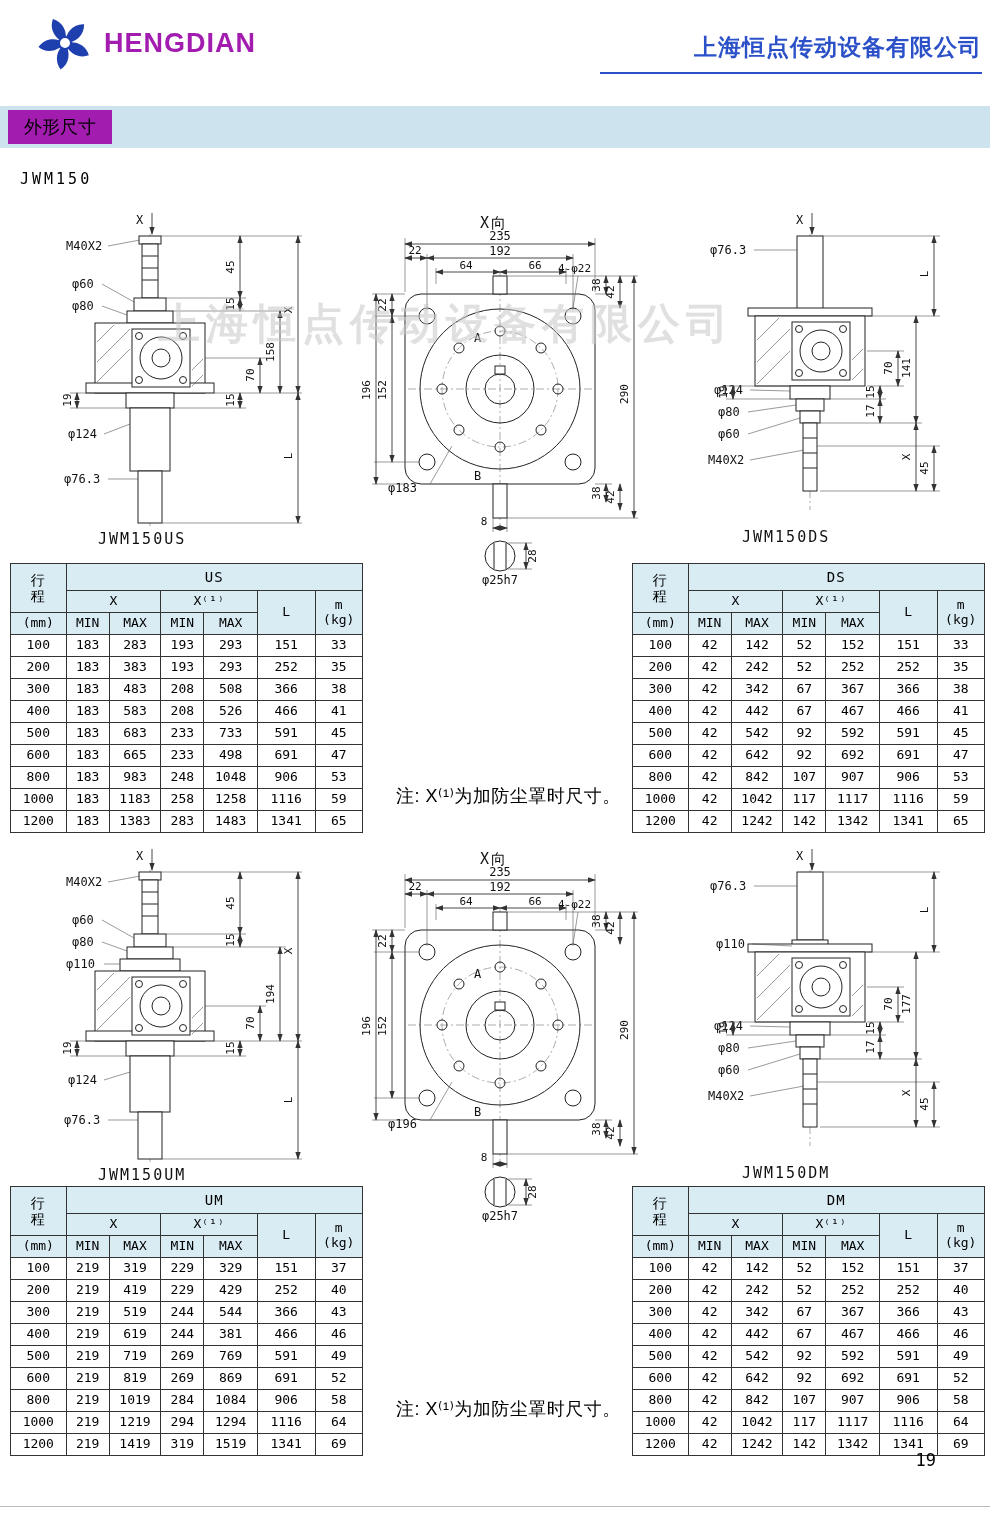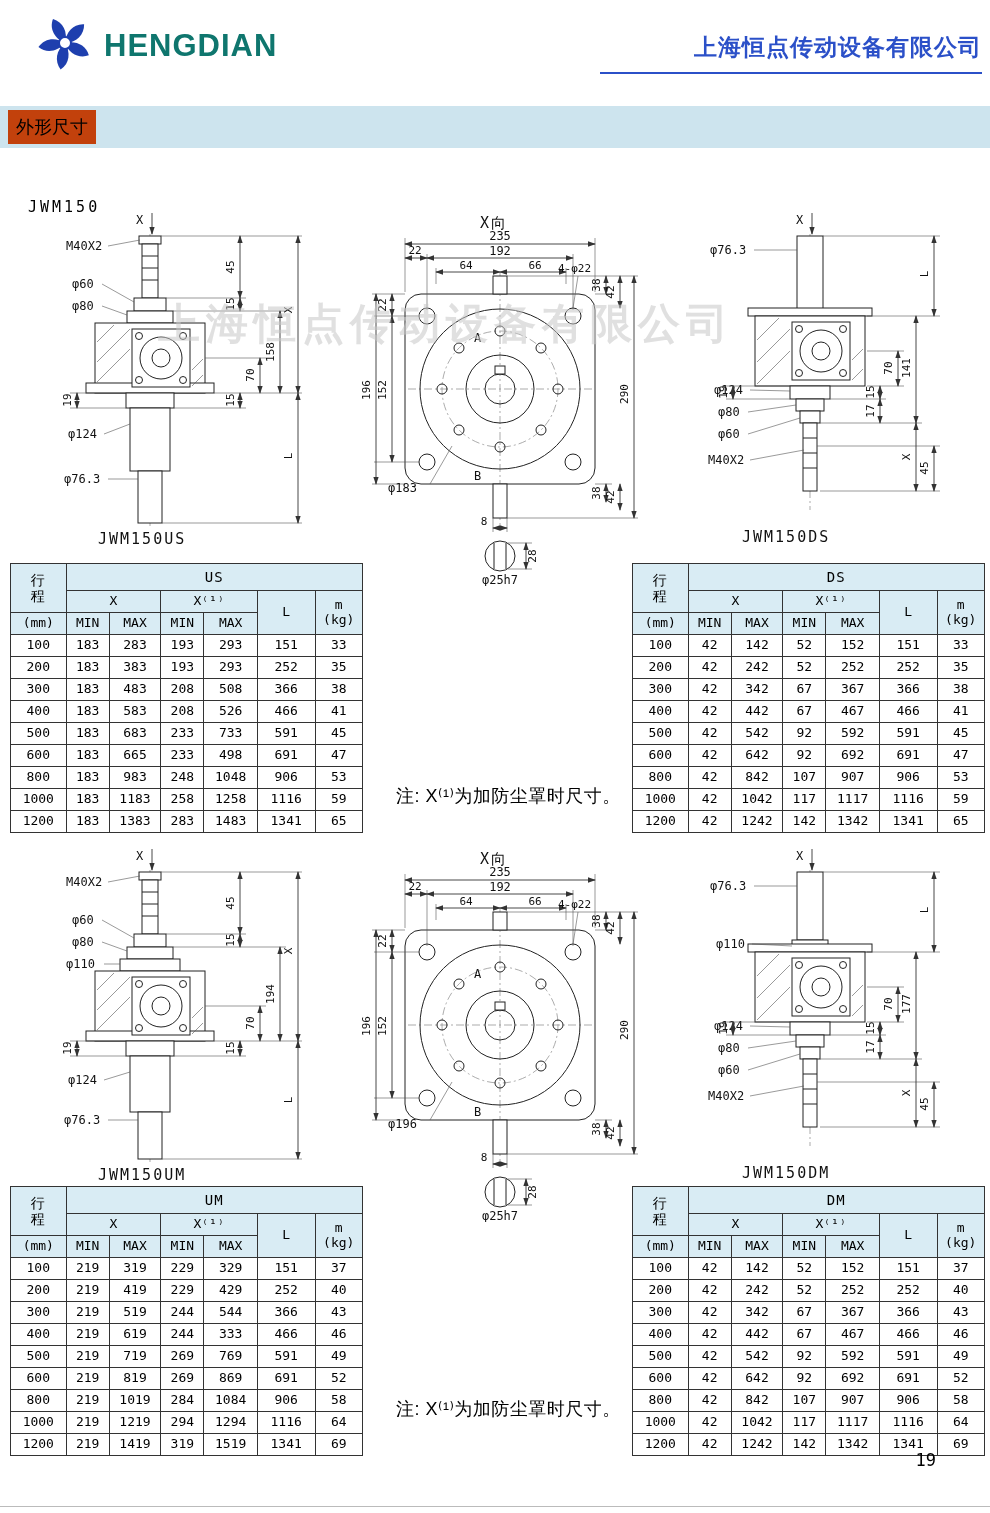--- a/index.html
+++ b/index.html
@@ -1,26 +1,26 @@
 <!DOCTYPE html>
 <html><head>
 <meta charset="utf-8">
 <style>
   html,body{margin:0;padding:0;background:#fff;}
   .page{position:relative;width:990px;height:1513px;background:#fff;overflow:hidden;
         font-family:"Liberation Sans","DejaVu Sans",sans-serif;color:#000;}
   
   .logo{position:absolute;left:36px;top:14px;}
-  .brand{position:absolute;left:104px;top:28px;font-size:31px;font-weight:bold;color:#0f766e;letter-spacing:1px;}
+  .brand{position:absolute;left:104px;top:28px;font-size:27px;font-weight:bold;color:#a21caf;letter-spacing:1px;}
   .company{position:absolute;right:8px;top:32px;font-size:23px;font-weight:bold;color:#2b50c8;letter-spacing:1px;}
   .company-line{position:absolute;left:600px;top:72px;width:382px;height:2px;background:#2b50c8;}
   
   .section-bar{position:absolute;left:0;top:106px;width:990px;height:42px;background:#cde4ee;}
-  .section-title{position:absolute;left:8px;top:4px;height:34px;line-height:34px;padding:0 8px;background:#c2410c;font-size:18px;color:#000;}
-  .model{position:absolute;left:28px;top:170px;font-family:"DejaVu Sans Mono",monospace;font-size:15px;letter-spacing:3px;margin-top:28px;}
+  .section-title{position:absolute;left:8px;top:4px;height:34px;line-height:34px;padding:0 16px;background:#a21caf;font-size:18px;color:#000;}
+  .model{position:absolute;left:20px;top:170px;font-family:"DejaVu Sans Mono",monospace;font-size:15px;letter-spacing:3px;}
   .watermark{position:absolute;left:158px;top:296px;font-size:42px;letter-spacing:6px;font-weight:bold;
              color:#c8c8c8;opacity:.55;white-space:nowrap;z-index:5;pointer-events:none;}
   
   .drawing{position:absolute;}
   .svg-us{left:40px;top:210px;} .svg-view1{left:360px;top:214px;} .svg-ds{left:680px;top:210px;}
   .svg-um{left:40px;top:846px;} .svg-view2{left:360px;top:850px;} .svg-dm{left:680px;top:846px;}
   svg .ln{stroke:#222;stroke-width:1;fill:none;}
   svg .fill{fill:#fff;stroke:#222;stroke-width:1;}
   svg .dim{stroke:#333;stroke-width:.9;fill:none;}
   svg .ext{stroke:#555;stroke-width:.6;fill:none;}
@@ -867,21 +867,21 @@
           <td>244</td>
           <td>544</td>
           <td>366</td>
           <td>43</td>
         </tr>
         <tr>
           <td>400</td>
           <td>219</td>
           <td>619</td>
           <td>244</td>
-          <td>333</td>
+          <td>381</td>
           <td>466</td>
           <td>46</td>
         </tr>
         <tr>
           <td>500</td>
           <td>219</td>
           <td>719</td>
           <td>269</td>
           <td>769</td>
           <td>591</td>

